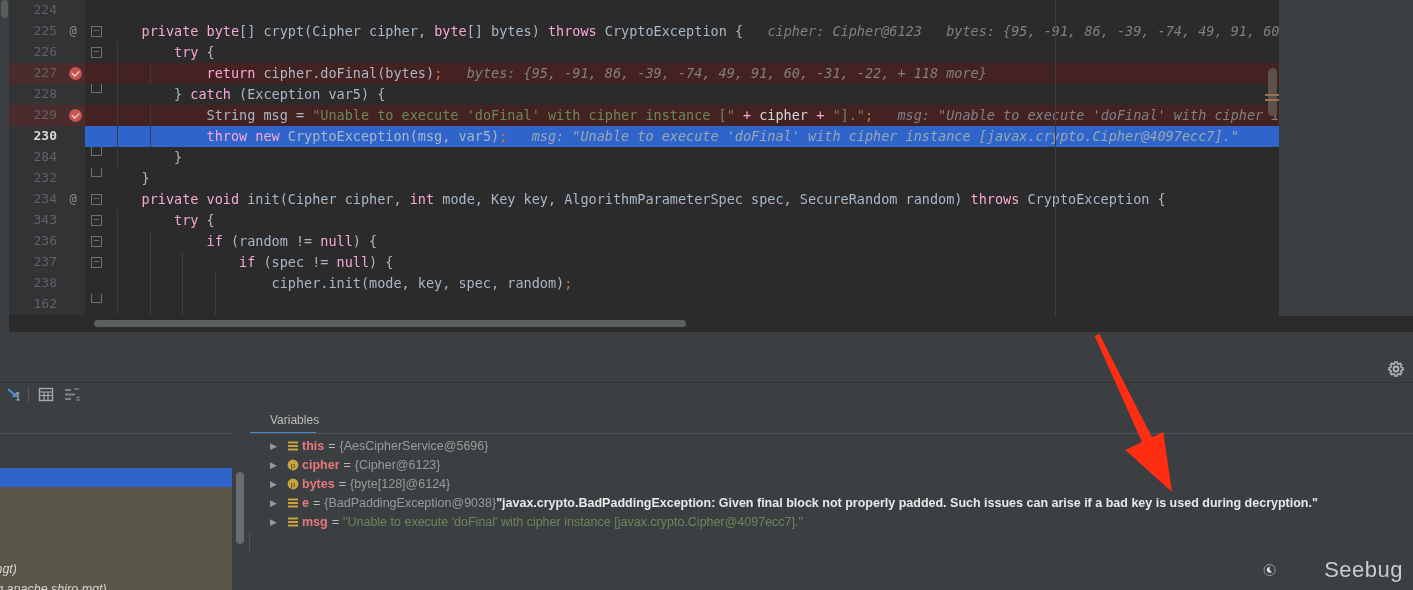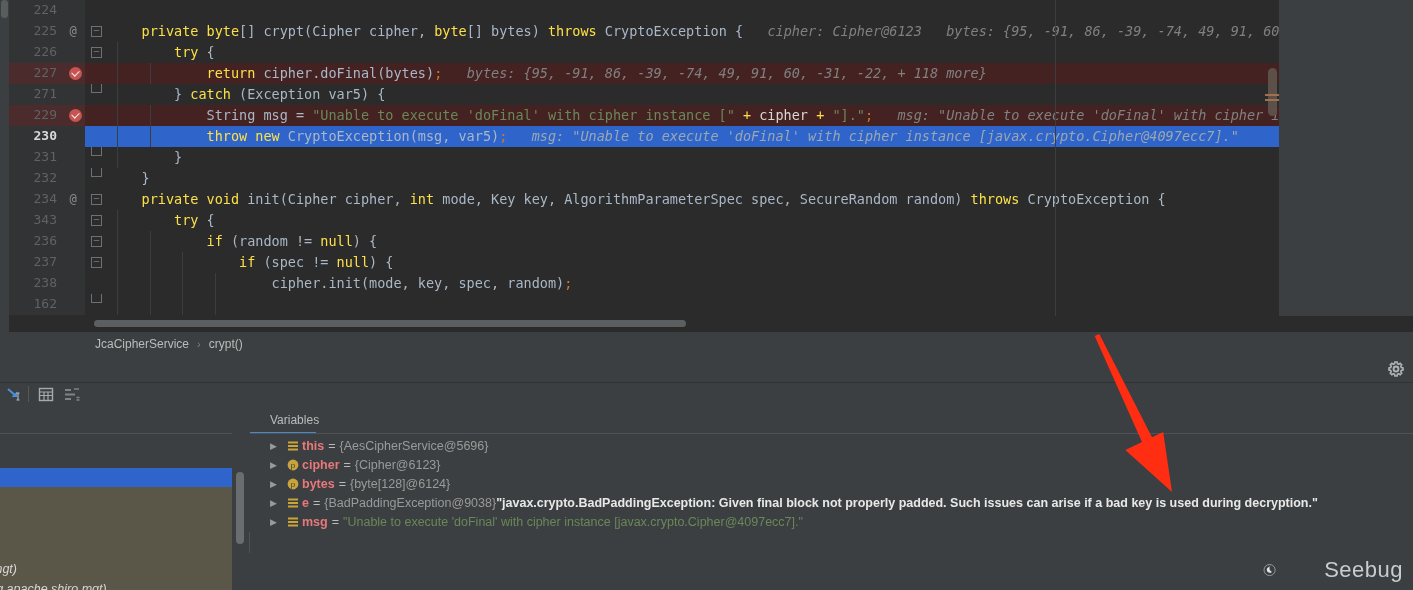--- a/index.html
+++ b/index.html
@@ -67,21 +67,21 @@
   }
   .fold.open::before { content:"–"; position:absolute; left:0; top:-1px; width:9px; }
   .fold.endb { border-top:none; height:9px; top:0px; }
 
   .codetext {
     position: absolute; left: 100px; top: 2px; white-space: pre;
     font-family: "DejaVu Sans Mono", monospace; font-size: 13.5px;
   }
   .guide { position:absolute; top:0; width:1px; height:21px; background:#3b3e40; }
 
-  .kw   { color: #fde047; }
+  .kw   { color: #f9a8d4; }
   .id   { color: #a9b7c6; }
   .str  { color: #6a8759; }
   .hint { color: #808080; font-style: italic; }
   .hint-b{ color:#9aa7b0; font-style: italic;}
   .semi { color: #cc7832; }
   .white{ color: #d8d8d8; }
 
   
   .margin-line {
     position:absolute; left:1055px; top:0; width:1px; height:316px; background:#3b3e40; z-index: 3;
@@ -194,24 +194,24 @@
   <div class="editor">
     <div class="ed-left-strip">
       <div class="ed-left-thumb"></div>
     </div>
 
     <div class="code-rows" id="code-rows">
         <div class="row"><div class="bg-gutter"></div><div class="lnum">224</div><div class="codetext"></div></div>
         <div class="row"><div class="bg-gutter"></div><div class="lnum">225</div><div class="annot">@</div><div class="fold open"></div><div class="codetext"><span class="kw">    private </span><span class="kw">byte</span><span class="id">[] </span><span class="id">crypt(Cipher cipher, </span><span class="kw">byte</span><span class="id">[] bytes) </span><span class="kw">throws </span><span class="id">CryptoException {</span><span class="hint">   cipher: Cipher@6123   bytes: {95, -91, 86, -39, -74, 49, 91, 60, -31, -22, + 118 more}</span></div></div>
         <div class="row"><div class="bg-gutter"></div><div class="lnum">226</div><div class="fold open"></div><div class="guide" style="left: 108px;"></div><div class="codetext"><span class="kw">        try</span><span class="id"> {</span></div></div>
         <div class="row hl-red"><div class="bg-gutter"></div><div class="rowbg"></div><div class="lnum">227</div><div class="bpoint"></div><div class="guide" style="left: 108px;"></div><div class="guide" style="left: 140.6px;"></div><div class="codetext"><span class="kw">            return </span><span class="id">cipher.doFinal(bytes)</span><span class="semi">;</span><span class="hint">   bytes: {95, -91, 86, -39, -74, 49, 91, 60, -31, -22, + 118 more}</span></div></div>
-        <div class="row"><div class="bg-gutter"></div><div class="lnum">271</div><div class="fold endb"></div><div class="guide" style="left: 108px;"></div><div class="codetext"><span class="id">        } </span><span class="kw">catch </span><span class="id">(Exception var5) {</span></div></div>
+        <div class="row"><div class="bg-gutter"></div><div class="lnum">228</div><div class="fold endb"></div><div class="guide" style="left: 108px;"></div><div class="codetext"><span class="id">        } </span><span class="kw">catch </span><span class="id">(Exception var5) {</span></div></div>
         <div class="row hl-red"><div class="bg-gutter"></div><div class="rowbg"></div><div class="lnum">229</div><div class="bpoint"></div><div class="guide" style="left: 108px;"></div><div class="guide" style="left: 140.6px;"></div><div class="codetext"><span class="id">            String msg = </span><span class="str">"Unable to execute 'doFinal' with cipher instance ["</span><span class="kw"> + </span><span class="white">cipher</span><span class="kw"> + </span><span class="str">"]."</span><span class="semi">;</span><span class="hint">   msg: "Unable to execute 'doFinal' with cipher instan</span></div></div>
         <div class="row hl-blue current"><div class="bg-gutter"></div><div class="rowbg"></div><div class="lnum">230</div><div class="guide" style="left: 108px;"></div><div class="guide" style="left: 140.6px;"></div><div class="codetext"><span class="kw">            throw new </span><span class="id">CryptoException(msg, var5)</span><span class="semi">;</span><span class="hint-b">   msg: "Unable to execute 'doFinal' with cipher instance [javax.crypto.Cipher@4097ecc7]."</span></div></div>
-        <div class="row"><div class="bg-gutter"></div><div class="lnum">231</div><div class="fold endb"></div><div class="guide" style="left: 108px;"></div><div class="codetext"><span class="id">        }</span></div></div>
+        <div class="row"><div class="bg-gutter"></div><div class="lnum">284</div><div class="fold endb"></div><div class="guide" style="left: 108px;"></div><div class="codetext"><span class="id">        }</span></div></div>
         <div class="row"><div class="bg-gutter"></div><div class="lnum">232</div><div class="fold endb"></div><div class="codetext"><span class="id">    }</span></div></div>
         <div class="row"><div class="bg-gutter"></div><div class="lnum">234</div><div class="annot">@</div><div class="fold open"></div><div class="codetext"><span class="kw">    private void </span><span class="id">init(Cipher cipher, </span><span class="kw">int </span><span class="id">mode, Key key, AlgorithmParameterSpec spec, SecureRandom random) </span><span class="kw">throws </span><span class="id">CryptoException {</span></div></div>
         <div class="row"><div class="bg-gutter"></div><div class="lnum">343</div><div class="fold open"></div><div class="guide" style="left: 108px;"></div><div class="codetext"><span class="kw">        try</span><span class="id"> {</span></div></div>
         <div class="row"><div class="bg-gutter"></div><div class="lnum">236</div><div class="fold open"></div><div class="guide" style="left: 108px;"></div><div class="guide" style="left: 140.6px;"></div><div class="codetext"><span class="kw">            if </span><span class="id">(random != </span><span class="kw">null</span><span class="id">) {</span></div></div>
         <div class="row"><div class="bg-gutter"></div><div class="lnum">237</div><div class="fold open"></div><div class="guide" style="left: 108px;"></div><div class="guide" style="left: 140.6px;"></div><div class="guide" style="left: 173.2px;"></div><div class="codetext"><span class="kw">                if </span><span class="id">(spec != </span><span class="kw">null</span><span class="id">) {</span></div></div>
         <div class="row"><div class="bg-gutter"></div><div class="lnum">238</div><div class="guide" style="left: 108px;"></div><div class="guide" style="left: 140.6px;"></div><div class="guide" style="left: 173.2px;"></div><div class="guide" style="left: 205.8px;"></div><div class="codetext"><span class="id">                    cipher.init(mode, key, spec, random)</span><span class="semi">;</span></div></div>
         <div class="row"><div class="bg-gutter"></div><div class="lnum">162</div><div class="fold endb"></div><div class="guide" style="left: 108px;"></div><div class="guide" style="left: 140.6px;"></div><div class="guide" style="left: 173.2px;"></div><div class="guide" style="left: 205.8px;"></div><div class="codetext"></div></div>
       </div>
 
     <div class="margin-line"></div>
@@ -221,25 +221,20 @@
       <div class="mark1"></div>
       <div class="mark2"></div>
     </div>
     <div class="ed-right-gap"></div>
 
     <div class="ed-hscroll">
       <div class="thumb"></div>
     </div>
   </div>
 
-  <div class="breadcrumb">
-    <span>JcaCipherService</span>
-    <span class="crumb-sep">›</span>
-    <span>crypt()</span>
-  </div>
 
   <div class="dbg-topbar">
     <div class="gear">
       <svg width="18" height="18" viewBox="0 0 18 18">
         <g fill="#b0b3b5">
           <path d="M9 5.6A3.4 3.4 0 1 0 9 12.4 3.4 3.4 0 1 0 9 5.6zm0 1.9a1.5 1.5 0 1 1 0 3 1.5 1.5 0 0 1 0-3z"></path>
           <path d="M7.9 2h2.2l.3 1.7 1.3.55 1.45-.95 1.55 1.55-.95 1.45.55 1.3 1.7.3v2.2l-1.7.3-.55 1.3.95 1.45-1.55 1.55-1.45-.95-1.3.55L10.1 16H7.9l-.3-1.7-1.3-.55-1.45.95L3.3 13.15l.95-1.45-.55-1.3L2 10.1V7.9l1.7-.3.55-1.3L3.3 4.85 4.85 3.3 6.3 4.25l1.3-.55z" fill="none" stroke="#b0b3b5" stroke-width="1.6"></path>
         </g>
       </svg>
     </div>

